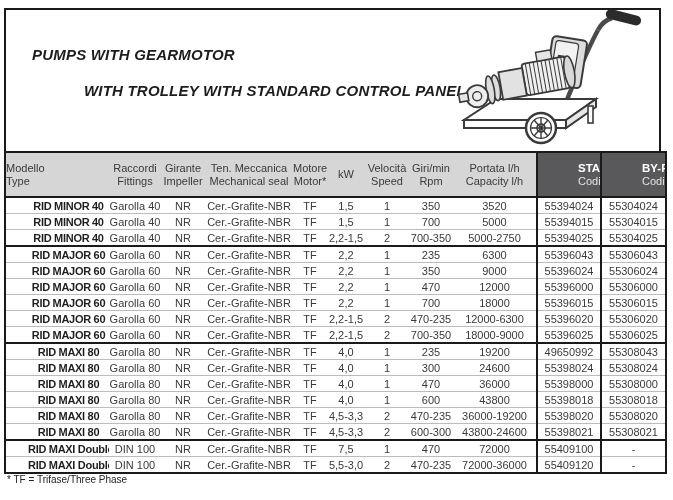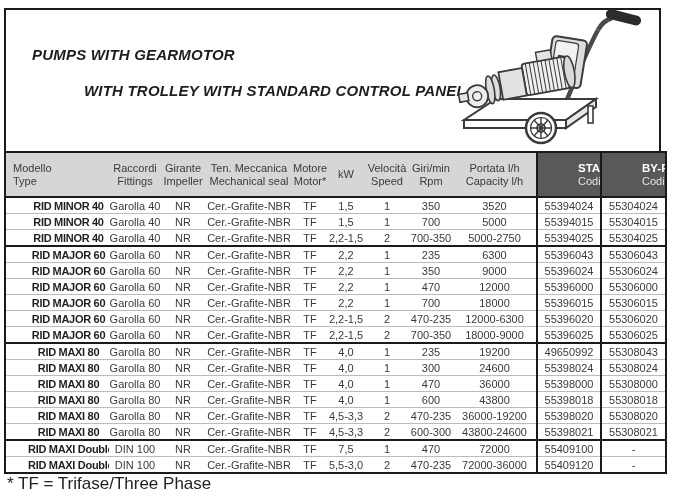--- a/index.html
+++ b/index.html
@@ -31,38 +31,38 @@
   }
   table.spec th,table.spec td{
     padding:0;margin:0;overflow:hidden;white-space:nowrap;
     text-align:center;vertical-align:middle;
   }
   thead th{
     background:#d6d6d6;color:#3a3a3a;font-weight:normal;
     height:43px;line-height:13px;font-size:11px;
   }
   thead{border-bottom:2px solid #1a1a1a;}
-  thead th.col-model{text-align:left;padding-left:7px;}
+  thead th.col-model{text-align:left;padding-left:0;}
   thead th.dark{background:#59595b;padding-left:40px;}
   thead th.dark .h-main{color:#ffffff;font-weight:bold;font-size:11.5px;}
   thead th.dark .h-sub{color:#e4e4e4;}
   .h-main,.h-sub{display:block;}
   tbody td{
     height:15px;border-top:1px solid #bcbcbc;color:#3a3a3a;background:#fff;
   }
   tbody tr:first-child td{border-top:none;}
   tbody tr.group-start td{border-top:2px solid #1a1a1a;}
   tbody td.col-model{
     text-align:center;padding-left:22px;font-weight:bold;color:#1f1f1f;
     letter-spacing:-0.3px;
   }
   .col-standard{border-left:2px solid #1a1a1a;border-right:2px solid #1a1a1a;}
   .col-bypass{border-right:2px solid #1a1a1a;}
   .footnote{
-    position:absolute;left:7px;top:474px;font-size:17px;color:#222;
+    position:absolute;left:7px;top:474px;font-size:10px;color:#222;
   }
 </style>
 </head>
 <body>
 
 <div class="frame"></div>
 
 <div class="title1">PUMPS WITH GEARMOTOR</div>
 <div class="title2">WITH TROLLEY WITH STANDARD CONTROL PANEL</div>
 

